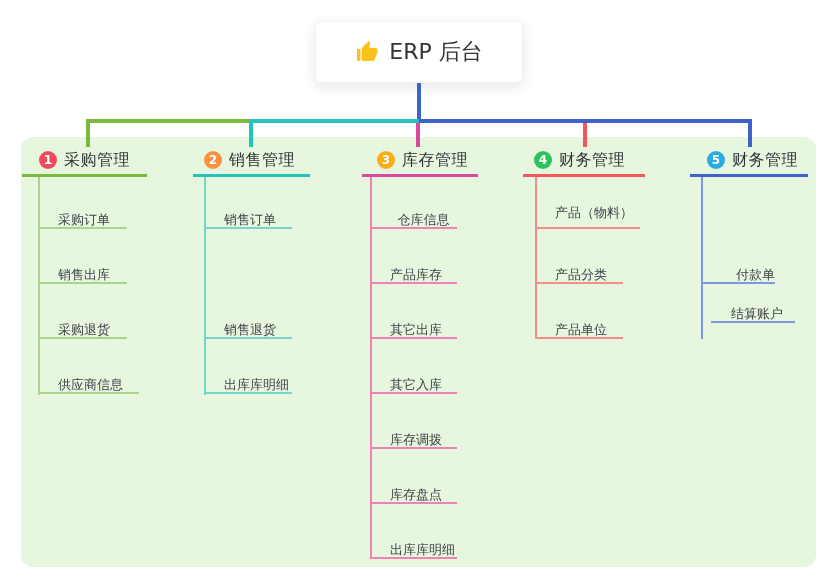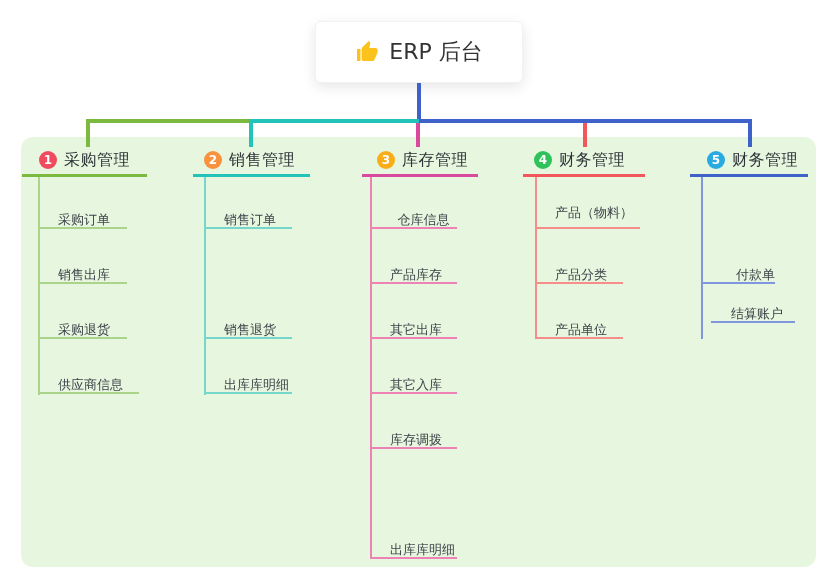--- a/index.html
+++ b/index.html
@@ -113,20 +113,23 @@
       </div>
     <div class="child" style="left:370px;top:309px;width:87px;">
         <span>其它出库</span>
       </div>
     <div class="child" style="left:370px;top:364px;width:87px;">
         <span>其它入库</span>
       </div>
     <div class="child" style="left:370px;top:419px;width:87px;">
         <span>库存调拨</span>
       </div>
+    <div class="child" style="left:370px;top:474px;width:87px;">
+        <span>库存盘点</span>
+      </div>
     <div class="child" style="left:370px;top:529px;width:87px;">
         <span>出库库明细</span>
       </div>
   </div>
 
   <div class="branch" style="--badge: #2fc25b; --line: #f2575e; --light: #f58e89;">
     <div class="drop" style="left:583px;top:123px;height:24px;"></div>
     <div class="branch-header" style="left:534px;">
       <span class="badge">4</span>
       <span class="branch-title">财务管理</span>

